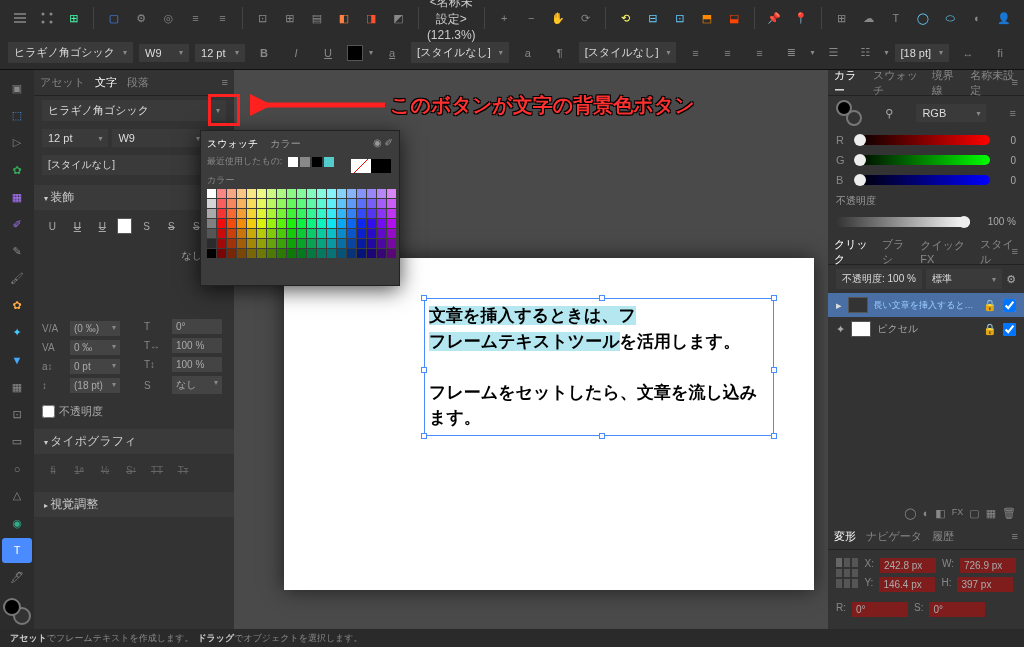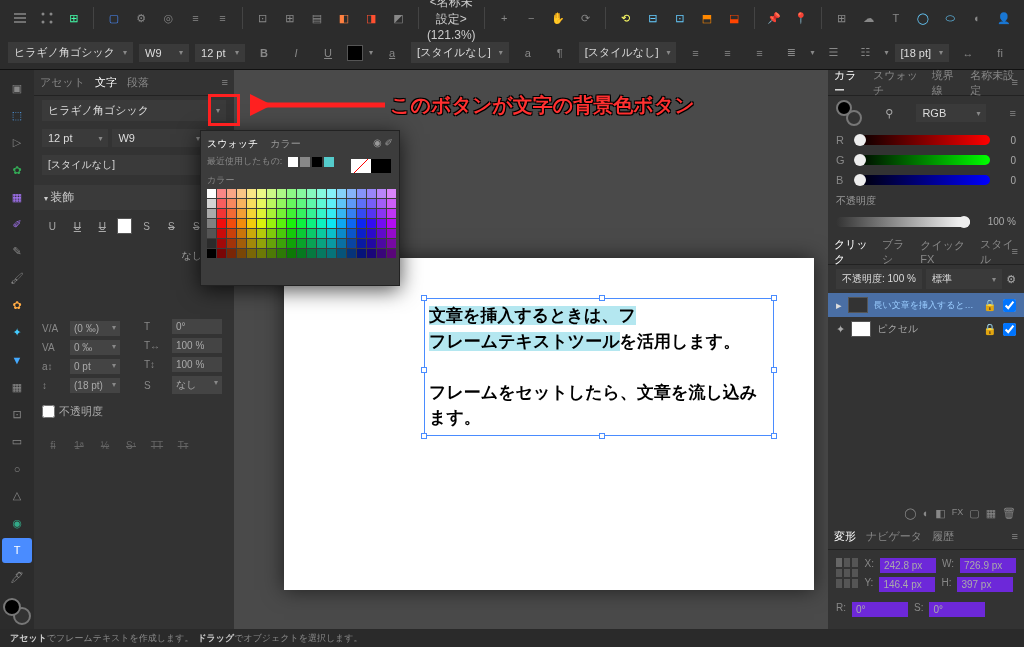--- a/index.html
+++ b/index.html
@@ -59,21 +59,21 @@
 .rslider .v { width: 20px; text-align: right; font-size: 10px; }
 .menub { position: absolute; right: 6px; top: 6px; color: #888; cursor: pointer; }
 .chev { font-size: 8px; color: #888; }
 .caret::after { content: "▾"; font-size: 8px; margin-left: 4px; color: #888; }
 .layer-row { display: flex; align-items: center; gap: 6px; padding: 4px 8px; }
 .layer-row.sel { background: #4a6fa5; }
 .thumb { width: 20px; height: 16px; background: #fff; border: 1px solid #555; }
 .transform-panel { padding: 8px; font-size: 10px; }
 .transform-panel .tr { display: flex; gap: 6px; margin-bottom: 4px; }
 .transform-panel .tr span { color: #888; }
-.transform-panel .tv { background: #6d28d9; padding: 2px 4px; min-width: 56px; }
+.transform-panel .tv { background: #7f1d1d; padding: 2px 4px; min-width: 56px; }
 </style>
 </head>
 <body>
 
 <div class="toolbar-row topbar">
   <div class="ic">
       <svg viewBox="0 0 16 16">
         <path d="M2 4h12M2 8h12M2 12h12" stroke="currentColor" stroke-width="1.5"></path>
       </svg>
     </div>
@@ -268,29 +268,33 @@
               <div class="val caret">なし</div>
             </div>
         </div>
       </div>
       <div class="prow">
           <input type="checkbox" style="">
           <span>不透明度</span>
         </div>
     </div>
     <div class="psec">
+      <div class="psec-h open">タイポグラフィ</div>
       <div class="decor-row" style="color:#666;">
         <div class="decor-btn">fi</div>
         <div class="decor-btn">1ª</div>
         <div class="decor-btn">½</div>
         <div class="decor-btn">S¹</div>
         <div class="decor-btn">TT</div>
         <div class="decor-btn">Tᴛ</div>
       </div>
     </div>
+    <div class="psec">
+        <div class="psec-h">視覚調整</div>
+      </div>
   </div>
 
   <div class="canvas">
     <div class="page">
       <div class="textframe">
         <span class="hl1">文章を挿入するときは、</span><span class="hl1">フ</span><br>
         <span class="hl1">フレームテキストツール</span><span>を活用します。</span>
         <br><br>
         <span>フレームをセットしたら、文章を流し込みます。</span>
         <div class="handle" style="left:-4px;top:-4px"></div><div class="handle" style="left:50%;top:-4px"></div><div class="handle" style="right:-4px;top:-4px"></div>

